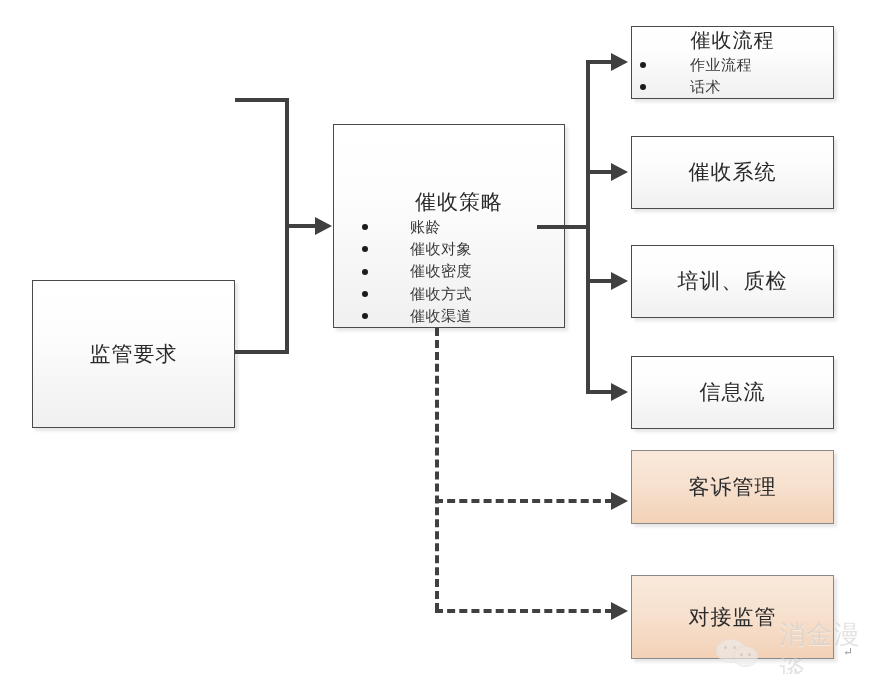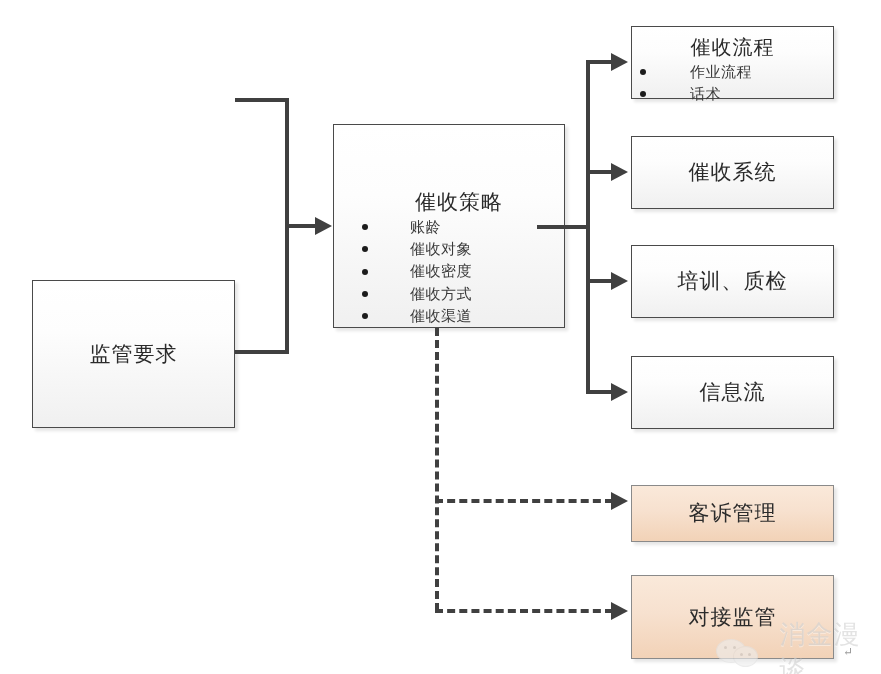--- a/index.html
+++ b/index.html
@@ -154,41 +154,41 @@
     <div class="node-title">催收策略</div>
     <ul class="bullets">
       <li>账龄</li>
       <li>催收对象</li>
       <li>催收密度</li>
       <li>催收方式</li>
       <li>催收渠道</li>
     </ul>
   </div>
 
-  <div class="node" style="left:631px; top:26px; width:203px; height:73px; justify-content:center; padding-top:16px;">
+  <div class="node" style="left:631px; top:26px; width:203px; height:73px; justify-content:flex-end; padding-top:16px;">
     <div class="node-title sm">催收流程</div>
     <ul class="bullets wide">
       <li>作业流程</li>
       <li>话术</li>
     </ul>
   </div>
 
   <div class="node" style="left:631px; top:136px; width:203px; height:73px;">
     <div class="node-title">催收系统</div>
   </div>
 
   <div class="node" style="left:631px; top:245px; width:203px; height:73px;">
     <div class="node-title">培训、质检</div>
   </div>
 
   <div class="node" style="left:631px; top:356px; width:203px; height:73px;">
     <div class="node-title">信息流</div>
   </div>
 
-  <div class="node accent" style="left:631px; top:485px; width:203px; height:57px;">
+  <div class="node accent" style="left:631px; top:450px; width:203px; height:74px;">
     <div class="node-title">客诉管理</div>
   </div>
 
   <div class="node accent" style="left:631px; top:575px; width:203px; height:84px;">
     <div class="node-title">对接监管</div>
   </div>
 
   <div class="hline" style="left:235px; top:98px; width:54px;"></div>
   <div class="hline" style="left:235px; top:350px; width:54px;"></div>
   <div class="vline" style="left:285px; top:98px; height:256px;"></div>

